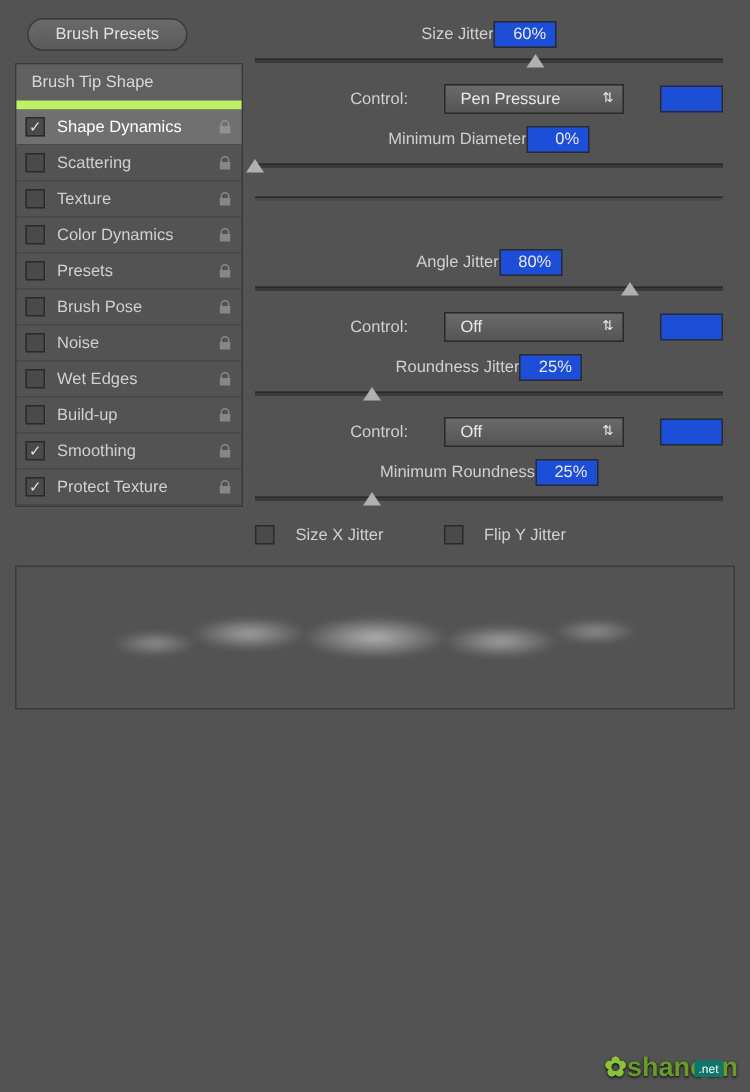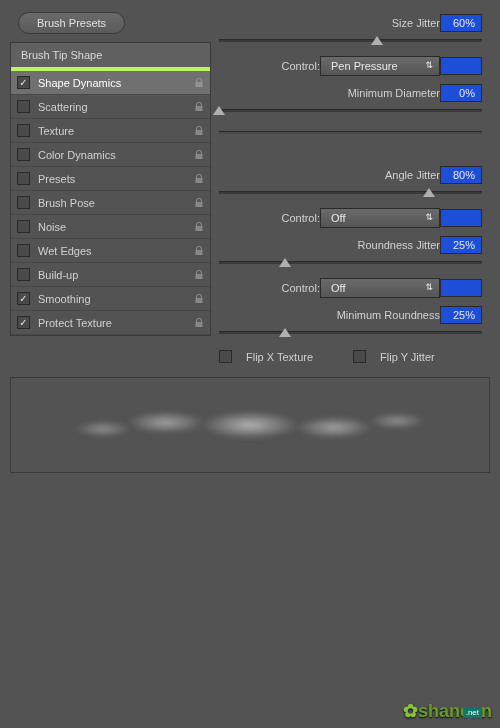--- a/index.html
+++ b/index.html
@@ -1,38 +1,38 @@
 <!DOCTYPE html>
 <html><head>
 <meta charset="utf-8">
 <style>
 * { box-sizing: border-box; margin: 0; padding: 0; font-family: Arial, sans-serif; }
 body { background: #535353; color: #d0d0d0; font-size: 11px; width: 500px; height: 728px; position: relative; }
 .panel { display: flex; gap: 8px; padding: 8px 10px 0 10px; }
-.left-col { width: 201px; }
+.left-col { width: 152px; }
 .right-col { flex: 1; padding-right: 8px; }
 .btn-preset { background: linear-gradient(#6a6a6a,#5a5a5a); border: 1px solid #3a3a3a; border-radius: 12px; color: #e0e0e0; padding: 4px 18px; font-size: 11px; cursor: pointer; margin: 4px 0 8px 8px; }
 .list-box { border: 1px solid #3a3a3a; background: #535353; }
-.list-header { background: #606060; padding: 6px 10px; border-bottom: 4px solid #bef264; color: #d8d8d8; }
+.list-header { background: #606060; padding: 6px 10px; border-bottom: 6px solid #bef264; color: #d8d8d8; }
 .list-item { display: flex; align-items: center; padding: 4px 6px; border-bottom: 1px solid #484848; position: relative; height: 24px; }
 .list-item.selected { background: #707070; color: #fff; }
 .checkbox { width: 13px; height: 13px; border: 1px solid #2a2a2a; background: #4a4a4a; margin-right: 8px; display: flex; align-items: center; justify-content: center; font-size: 10px; color: #e0e0e0; }
 .checkbox.checked::after { content: "✓"; }
 .lock-icon { position: absolute; right: 6px; width: 10px; height: 10px; opacity: 0.6; }
 .lock-icon svg { width: 100%; height: 100%; fill: #aaa; }
-.setting-row { display: flex; align-items: center; justify-content: flex-end; margin: 6px 0 2px 0; }
+.setting-row { display: flex; align-items: center; justify-content: center; margin: 6px 0 2px 0; }
 .setting-label { color: #d0d0d0; }
 .setting-label.disabled { color: #7a7a7a; }
 .value-box { background: #1d4ed8; border: 1px solid #2a2a2a; color: #e8e8e8; padding: 2px 6px; min-width: 42px; text-align: right; font-size: 11px; }
 .value-box.empty { min-width: 42px; height: 18px; }
 .slider { position: relative; height: 14px; margin: 2px 0 8px 0; }
 .slider-track { position: absolute; top: 5px; left: 0; right: 0; height: 3px; background: #3a3a3a; border-top: 1px solid #2a2a2a; }
 .slider-thumb { position: absolute; top: 2px; width: 0; height: 0; border-left: 6px solid transparent; border-right: 6px solid transparent; border-bottom: 9px solid #b0b0b0; transform: translateX(-6px); }
 .slider.disabled .slider-track { background: #4a4a4a; }
-.control-row { display: flex; align-items: center; justify-content: flex-end; gap: 0; margin: 8px 0; }
+.control-row { display: flex; align-items: center; justify-content: flex-end; gap: 24px; margin: 8px 0; }
 .control-label { color: #d0d0d0; }
 .dropdown { background: linear-gradient(#6a6a6a,#555); border: 1px solid #2a2a2a; color: #e8e8e8; padding: 3px 22px 3px 10px; min-width: 120px; position: relative; font-size: 11px; cursor: pointer; }
 .dropdown::after { content: "⇅"; position: absolute; right: 6px; font-size: 9px; }
 .flip-row { display: flex; gap: 40px; margin: 10px 0 6px 0; }
 .flip-item { display: flex; align-items: center; gap: 6px; }
 .preview { margin: 8px 10px; border: 1px solid #3a3a3a; background: #535353; height: 96px; display: flex; align-items: center; justify-content: center; overflow: hidden; }
 .brush-stroke { width: 420px; height: 50px; background: radial-gradient(ellipse 40px 12px at 15% 58%, rgba(255,255,255,.35), transparent 70%), radial-gradient(ellipse 55px 16px at 30% 45%, rgba(255,255,255,.45), transparent 70%), radial-gradient(ellipse 70px 20px at 50% 50%, rgba(255,255,255,.55), transparent 70%), radial-gradient(ellipse 55px 16px at 70% 55%, rgba(255,255,255,.45), transparent 70%), radial-gradient(ellipse 40px 12px at 85% 42%, rgba(255,255,255,.35), transparent 70%); filter: blur(2px); }
 .watermark { position: absolute; bottom: 6px; right: 8px; font-size: 18px; font-weight: bold; color: #6a9a2a; text-shadow: 0 1px 2px #000; }
 .watermark .leaf { color: #8ac23a; }
 .watermark-sub { position: absolute; bottom: 10px; right: 18px; font-size: 8px; background: #0f766e; color: #fff; padding: 1px 3px; }
@@ -193,21 +193,21 @@
       <span class="value-box">25%</span>
     </div>
     <div class="slider">
         <div class="slider-track"></div>
         <div class="slider-thumb" style="left:25%"></div>
       </div>
 
     <div class="flip-row">
       <div class="flip-item">
         <span class="checkbox"></span>
-        <span>Flip X Texture</span>
+        <span>Size X Jitter</span>
       </div>
       <div class="flip-item">
         <span class="checkbox"></span>
         <span>Flip Y Jitter</span>
       </div>
     </div>
   </div>
 </div>
 
 <div class="preview">

